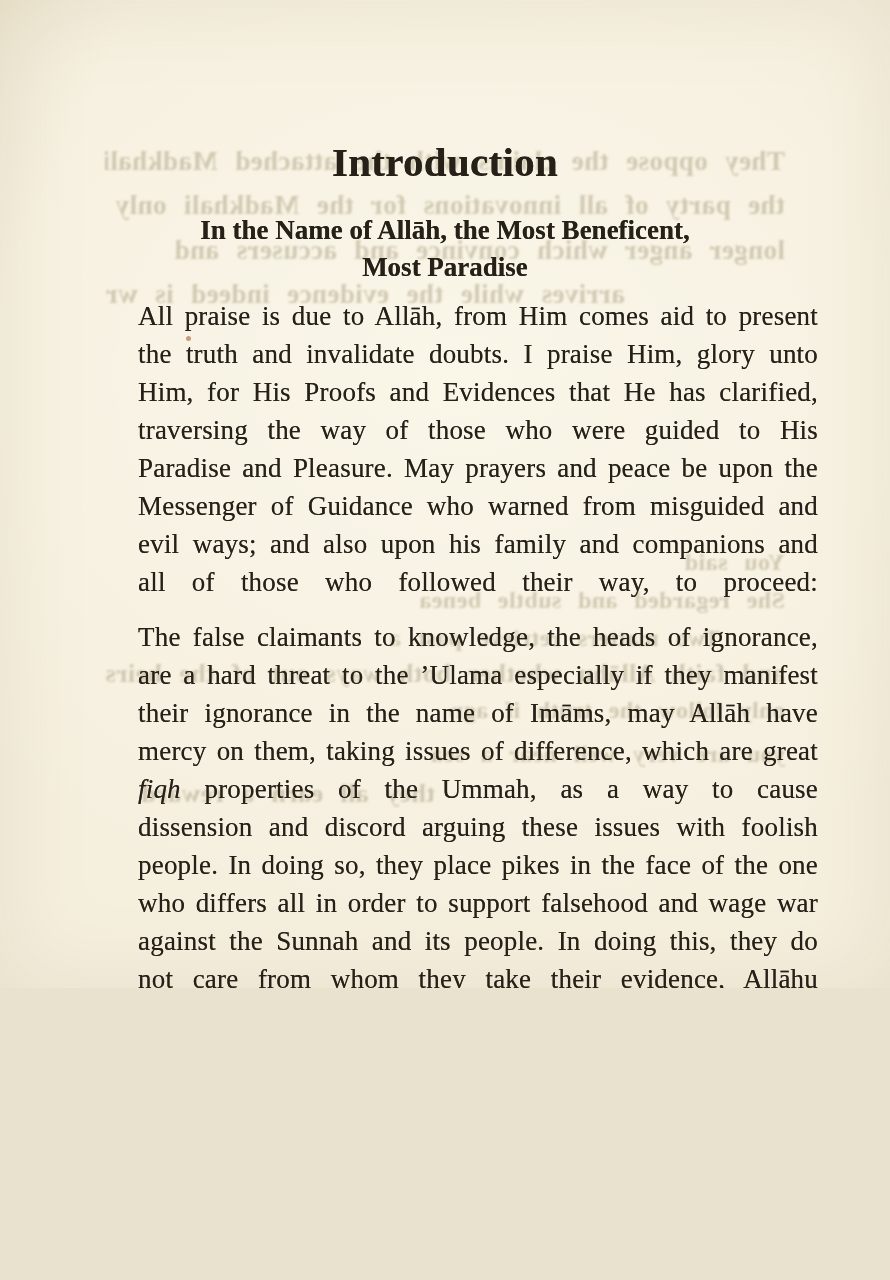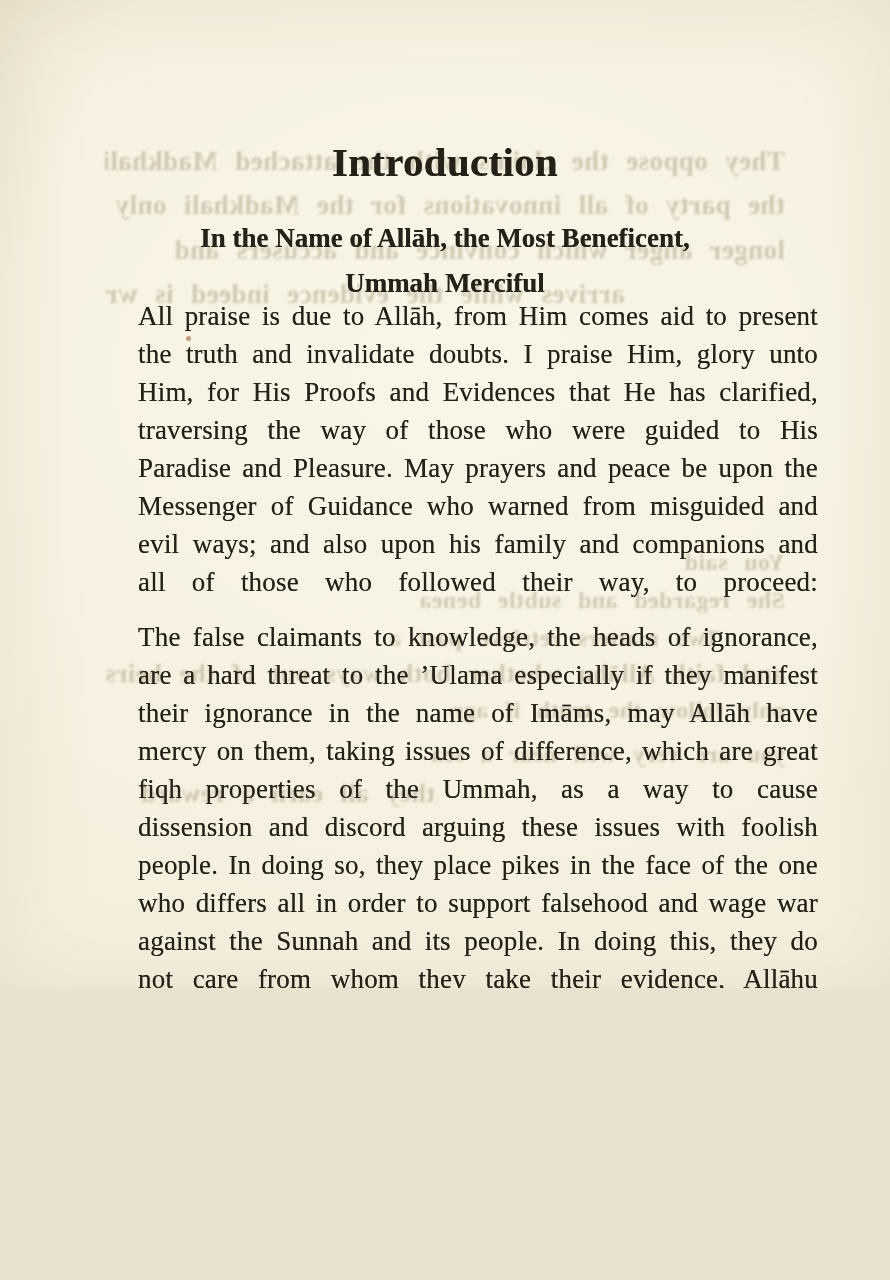--- a/index.html
+++ b/index.html
@@ -26,38 +26,38 @@
   .page-title {
     margin: 0;
     font-size: 41px;
     line-height: 48px;
     font-weight: 700;
     letter-spacing: 0.3px;
     text-shadow: 0 0 0.6px rgba(32,26,18,0.75);
   }
   .subtitle-block { top: 212px; text-align: center; }
   .subtitle-line {
-    margin: 8px;
+    margin: 0;
     font-size: 27px;
     line-height: 37px;
     font-weight: 700;
     text-shadow: 0 0 0.6px rgba(32,26,18,0.7);
   }
   .body-block { top: 297px; margin-left: 33px; }
   .body-paragraph {
     margin: 0;
     font-size: 27px;
     line-height: 38px;
     text-align: justify;
     word-spacing: 3px;
     letter-spacing: 0.2px;
     text-shadow: 0 0 0.55px rgba(32,26,18,0.65);
   }
   .body-paragraph.first { text-align-last: justify; margin-bottom: 17px; }
-  .italic { }
+  .italic { font-style: italic; }
   .folio-block { top: 1147px; text-align: center; }
   .page-number {
     font-size: 27px;
     font-weight: 400;
     text-shadow: 0 0 0.5px rgba(32,26,18,0.7);
   }
   
   #ghost-layer { position: absolute; inset: 0; z-index: 1; }
   .ghost-line {
     position: absolute;
@@ -101,21 +101,21 @@
 
   <div class="speck speck-red"></div>
   <div class="speck speck-gray"></div>
 
   <div class="front title-block">
     <h1 class="page-title">Introduction</h1>
   </div>
 
   <div class="front subtitle-block">
     <h2 class="subtitle-line">In the Name of Allāh, the Most Beneficent,</h2>
-    <h2 class="subtitle-line">Ummah Merciful</h2>
+    <h2 class="subtitle-line">Most Paradise</h2>
   </div>
 
   <div class="front body-block">
     <p class="body-paragraph first">All praise is due to Allāh, from Him comes aid to present the truth and invalidate doubts. I praise Him, glory unto Him, for His Proofs and Evidences that He has clarified, traversing the way of those who were guided to His Paradise and Pleasure. May prayers and peace be upon the Messenger of Guidance who warned from misguided and evil ways; and also upon his family and companions and all of those who followed their way, to proceed:</p>
     <p class="body-paragraph"><span>The false claimants to knowledge, the heads of ignorance, are a hard threat to the ’Ulama especially if they manifest their ignorance in the name of Imāms, may Allāh have mercy on them, taking issues of difference, which are great </span><span class="italic">fiqh</span><span> properties of the Ummah, as a way to cause dissension and discord arguing these issues with foolish people. In doing so, they place pikes in the face of the one who differs all in order to support falsehood and wage war against the Sunnah and its people. In doing this, they do not care from whom they take their evidence, Allāhu Musta’ān.</span></p>
   </div>
 
   <div class="front folio-block">
     <span class="page-number">7</span>
   </div>

